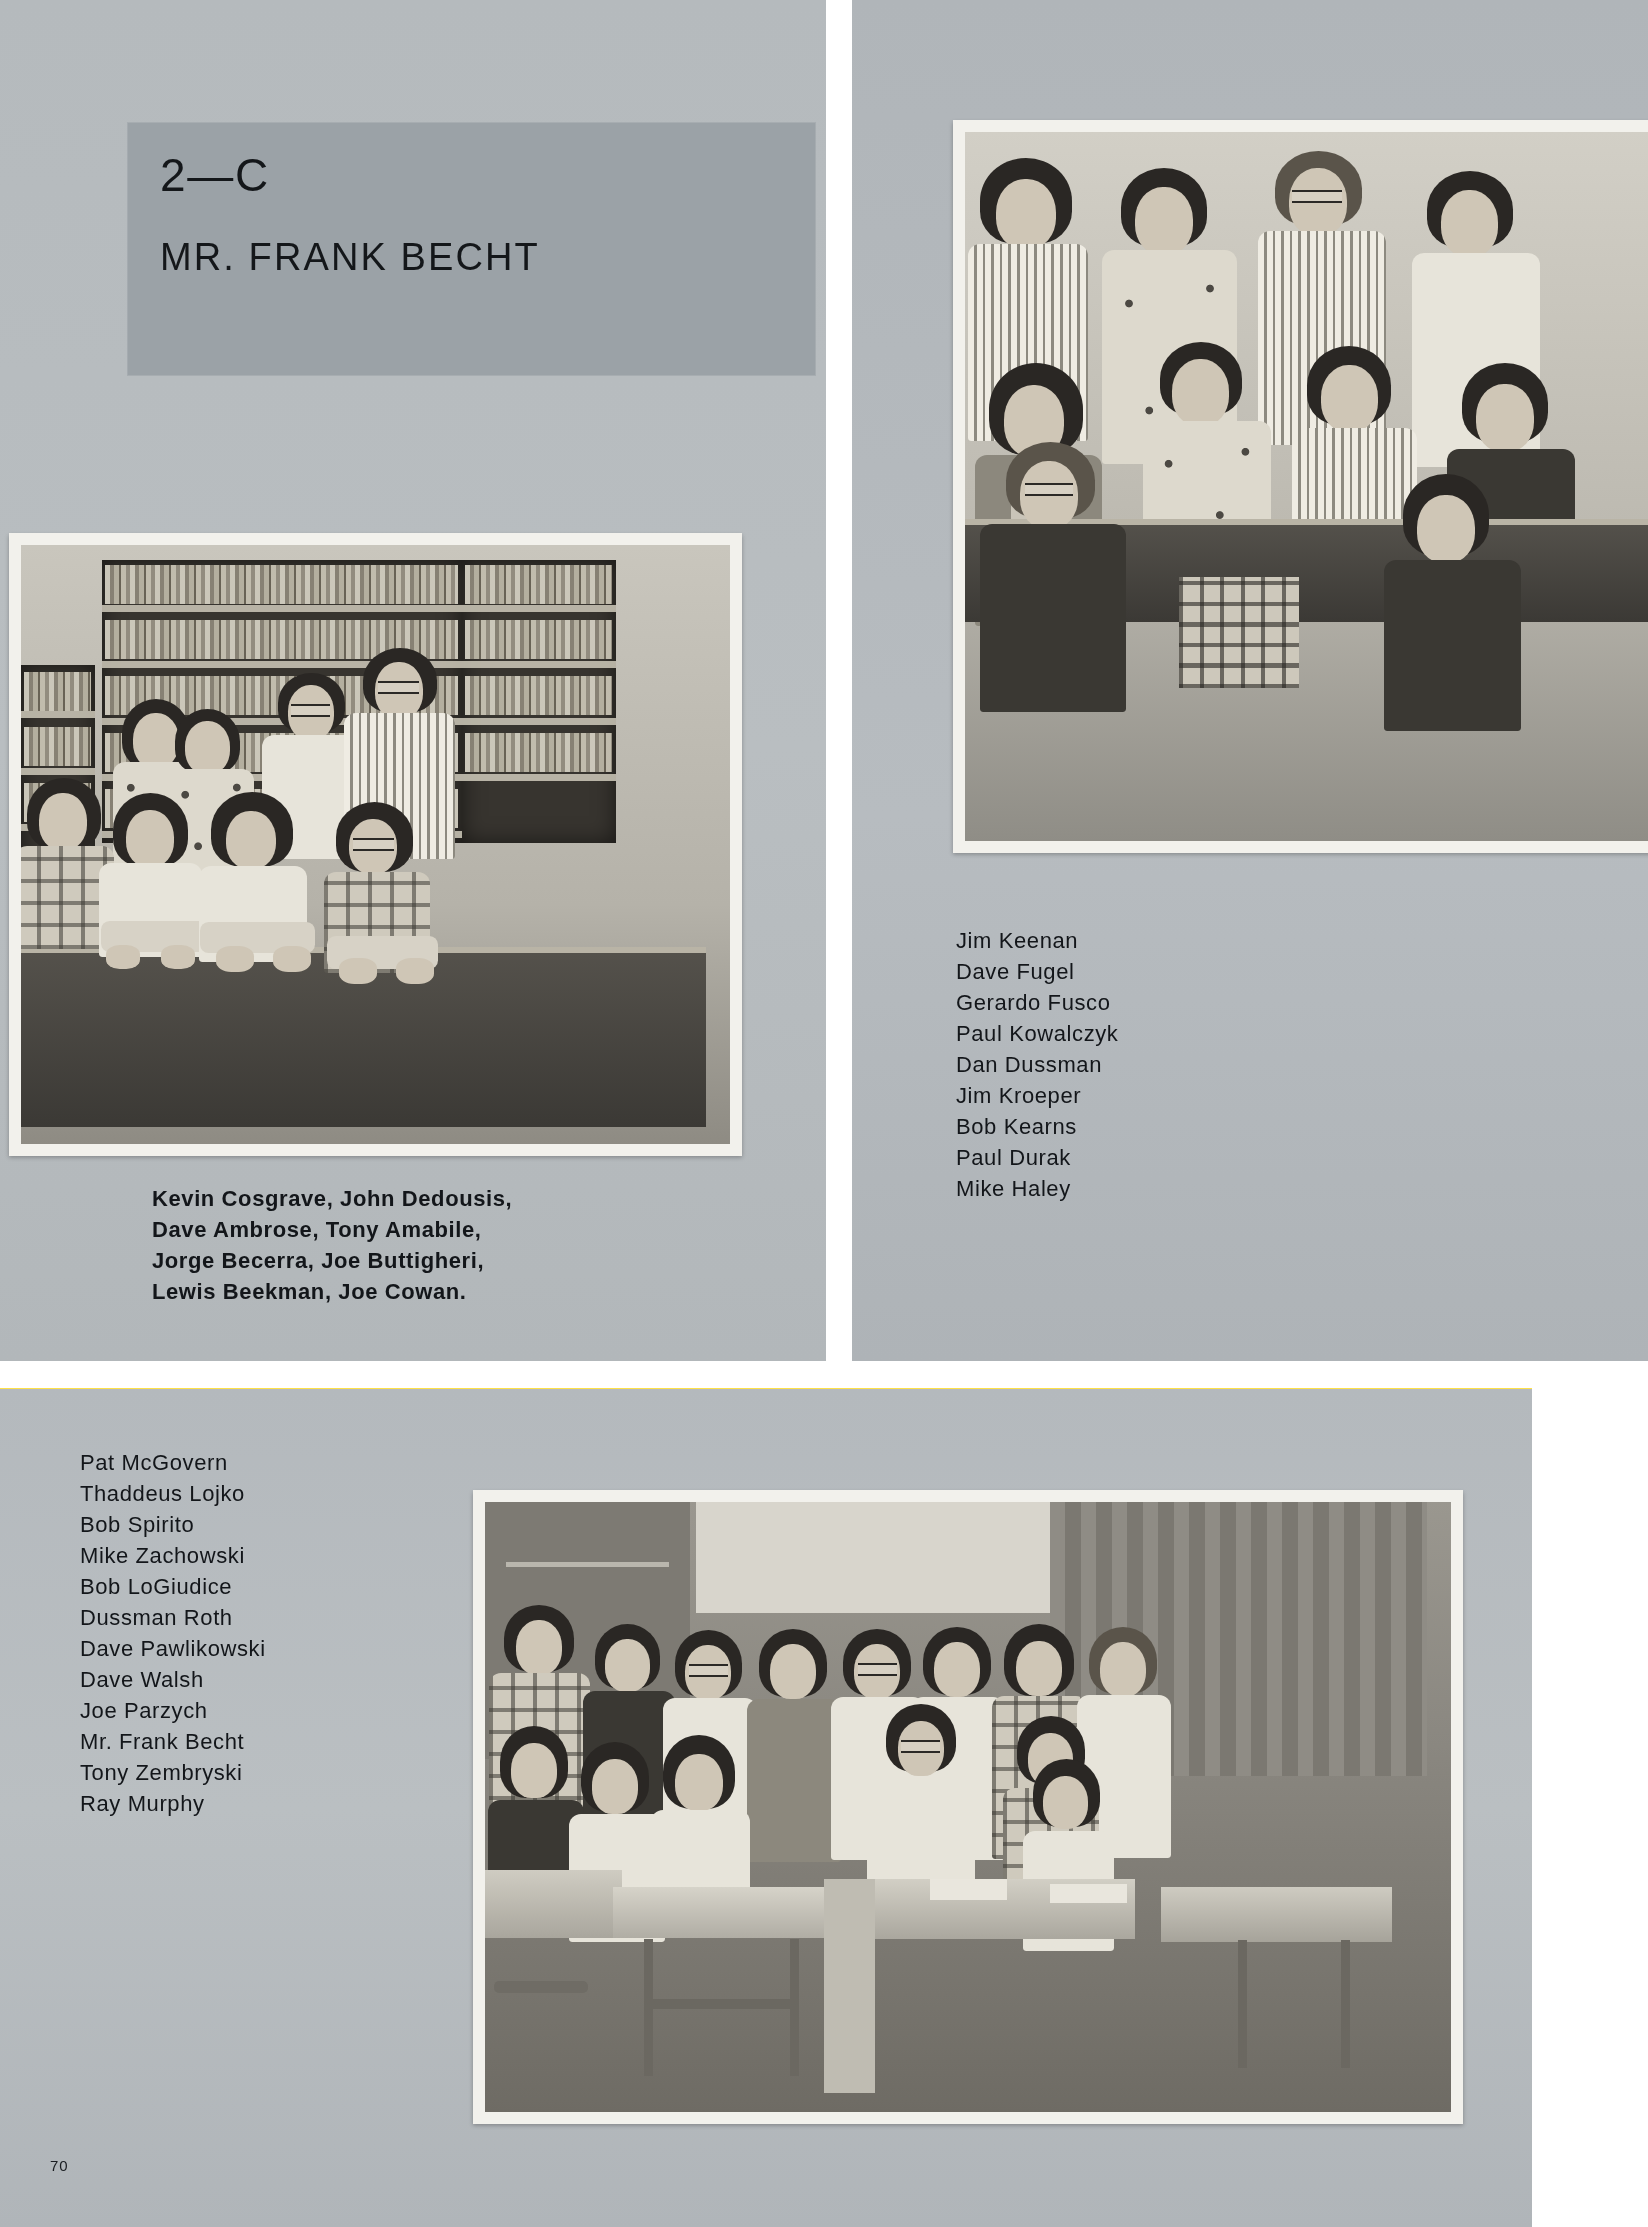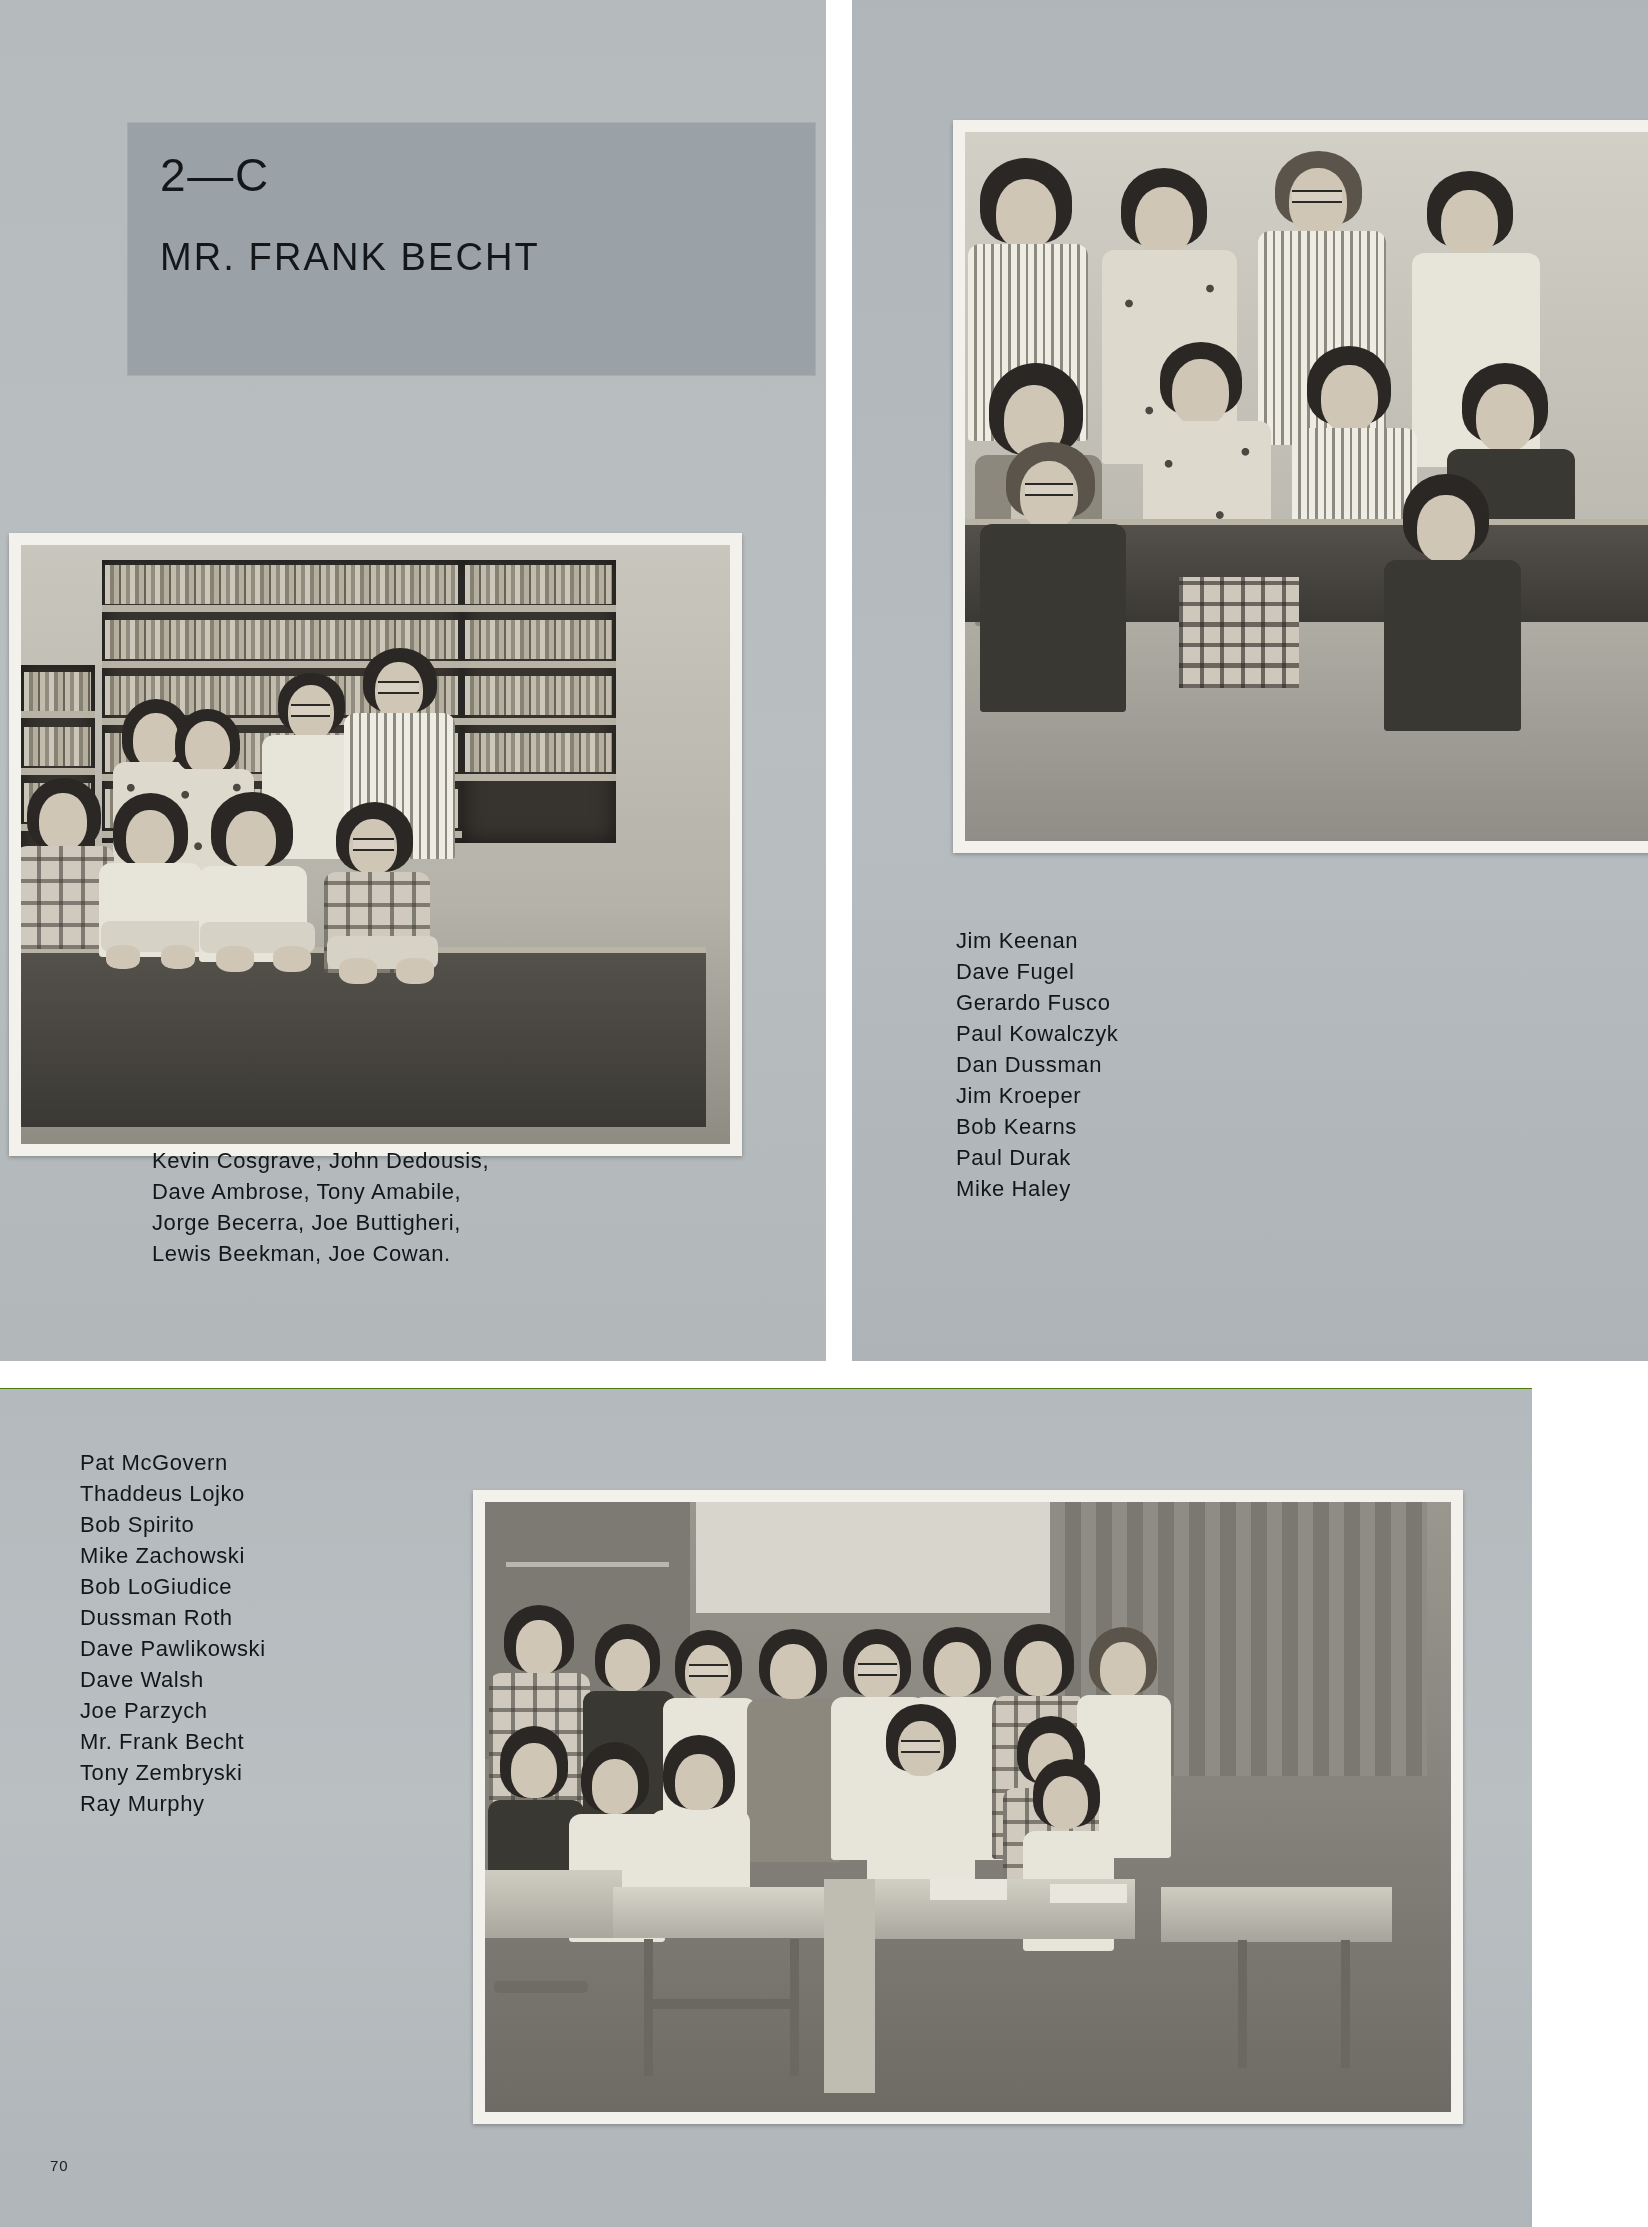--- a/index.html
+++ b/index.html
@@ -12,21 +12,21 @@
     height: 2227px;
     position: relative;
     font-family: "Liberation Sans", sans-serif;
     overflow: hidden;
   }
 
   
   .page-root {
     position: absolute;
     inset: 0;
-    background: #4d7c0f;
+    background: #fde047;
   }
 
   .panel {
     position: absolute;
     background: #b9bdc0;
   }
 
   
   #panel-upper-left {
     left: 0px;
@@ -242,22 +242,23 @@
     position: absolute;
     color: #13161a;
     font-size: 22px;
     line-height: 31px;
     letter-spacing: 0.6px;
     white-space: pre-line;
     font-family: "Liberation Sans", sans-serif;
   }
   #caption-library {
     left: 152px;
-    top: 1145px;
+    top: 1183px;
     width: 616px;
+    font-weight: bold;
   }
   #caption-right {
     left: 956px;
     top: 925px;
     width: 514px;
   }
   #caption-lower {
     left: 80px;
     top: 1447px;
     width: 445px;

